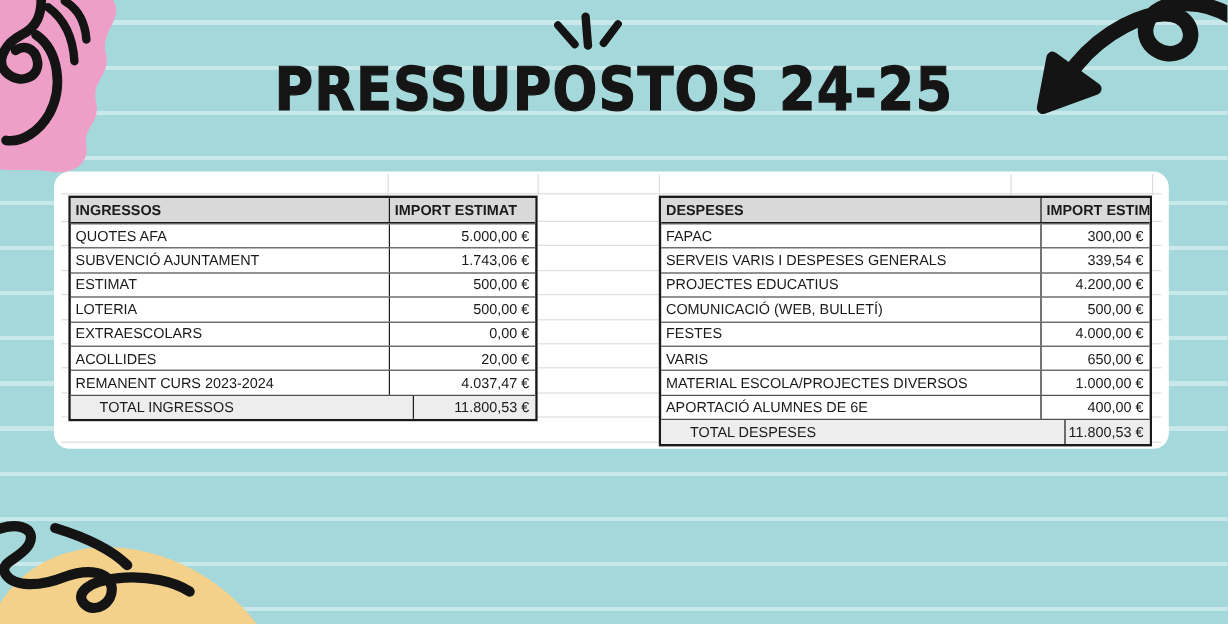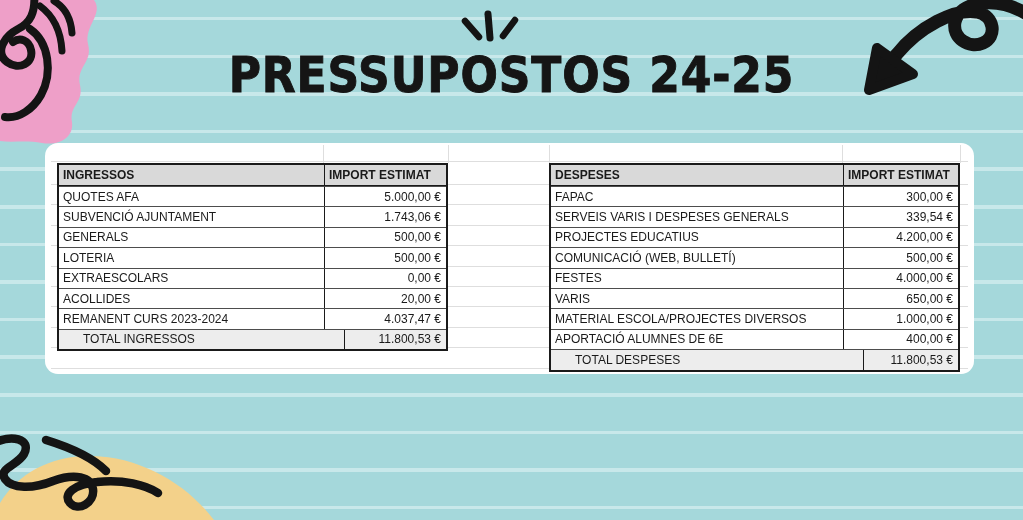--- a/index.html
+++ b/index.html
@@ -40,21 +40,21 @@
   }
   #tbl-ingressos{left:12px;width:391px;}
   #tbl-despeses{left:504px;width:411px;}
   .t-row{display:flex;height:20.4px;box-sizing:border-box;}
   .t-row + .t-row{border-top:1px solid #4d4d4d;}
   .t-row.header{height:21px;background:#d9d9d9;font-weight:bold;border-bottom:1.5px solid #1a1a1a;}
   .t-row.total{background:#ededed;padding-left:20px;}
   .c-label{flex:0 0 auto;display:flex;align-items:center;padding-left:4px;
     border-right:1.5px solid #1a1a1a;box-sizing:border-box;overflow:hidden;white-space:nowrap;}
   #tbl-ingressos .c-label{width:266px;}
-  #tbl-despeses .c-label{width:293px;}
+  #tbl-despeses .c-label{width:317px;}
   .c-amount{flex:1;display:flex;align-items:center;justify-content:flex-end;
     padding-right:5px;white-space:nowrap;}
 </style>
 </head>
 <body>
 
 <svg class="decor" id="pink-blob" width="130" height="155" viewBox="0 0 130 155">
   <path d="M0 0 L94 0 C104 14 84 26 88 44 C93 63 76 66 80 85 C84 103 69 105 72 122 C74 137 60 146 42 143 C26 140 12 143 0 141 Z" fill="#ee9fc8"></path>
   <g stroke="#141414" fill="none" stroke-linecap="round">
     <path d="M40 6 C55 17 61 33 62 51" stroke-width="7"></path>
@@ -113,21 +113,21 @@
     </div>
     <div class="t-row">
       <div class="c-label">QUOTES AFA</div>
       <div class="c-amount">5.000,00 €</div>
     </div>
     <div class="t-row">
       <div class="c-label">SUBVENCIÓ AJUNTAMENT</div>
       <div class="c-amount">1.743,06 €</div>
     </div>
     <div class="t-row">
-      <div class="c-label">GENERALS</div>
+      <div class="c-label">ESTIMAT</div>
       <div class="c-amount">500,00 €</div>
     </div>
     <div class="t-row">
       <div class="c-label">LOTERIA</div>
       <div class="c-amount">500,00 €</div>
     </div>
     <div class="t-row">
       <div class="c-label">EXTRAESCOLARS</div>
       <div class="c-amount">0,00 €</div>
     </div>

